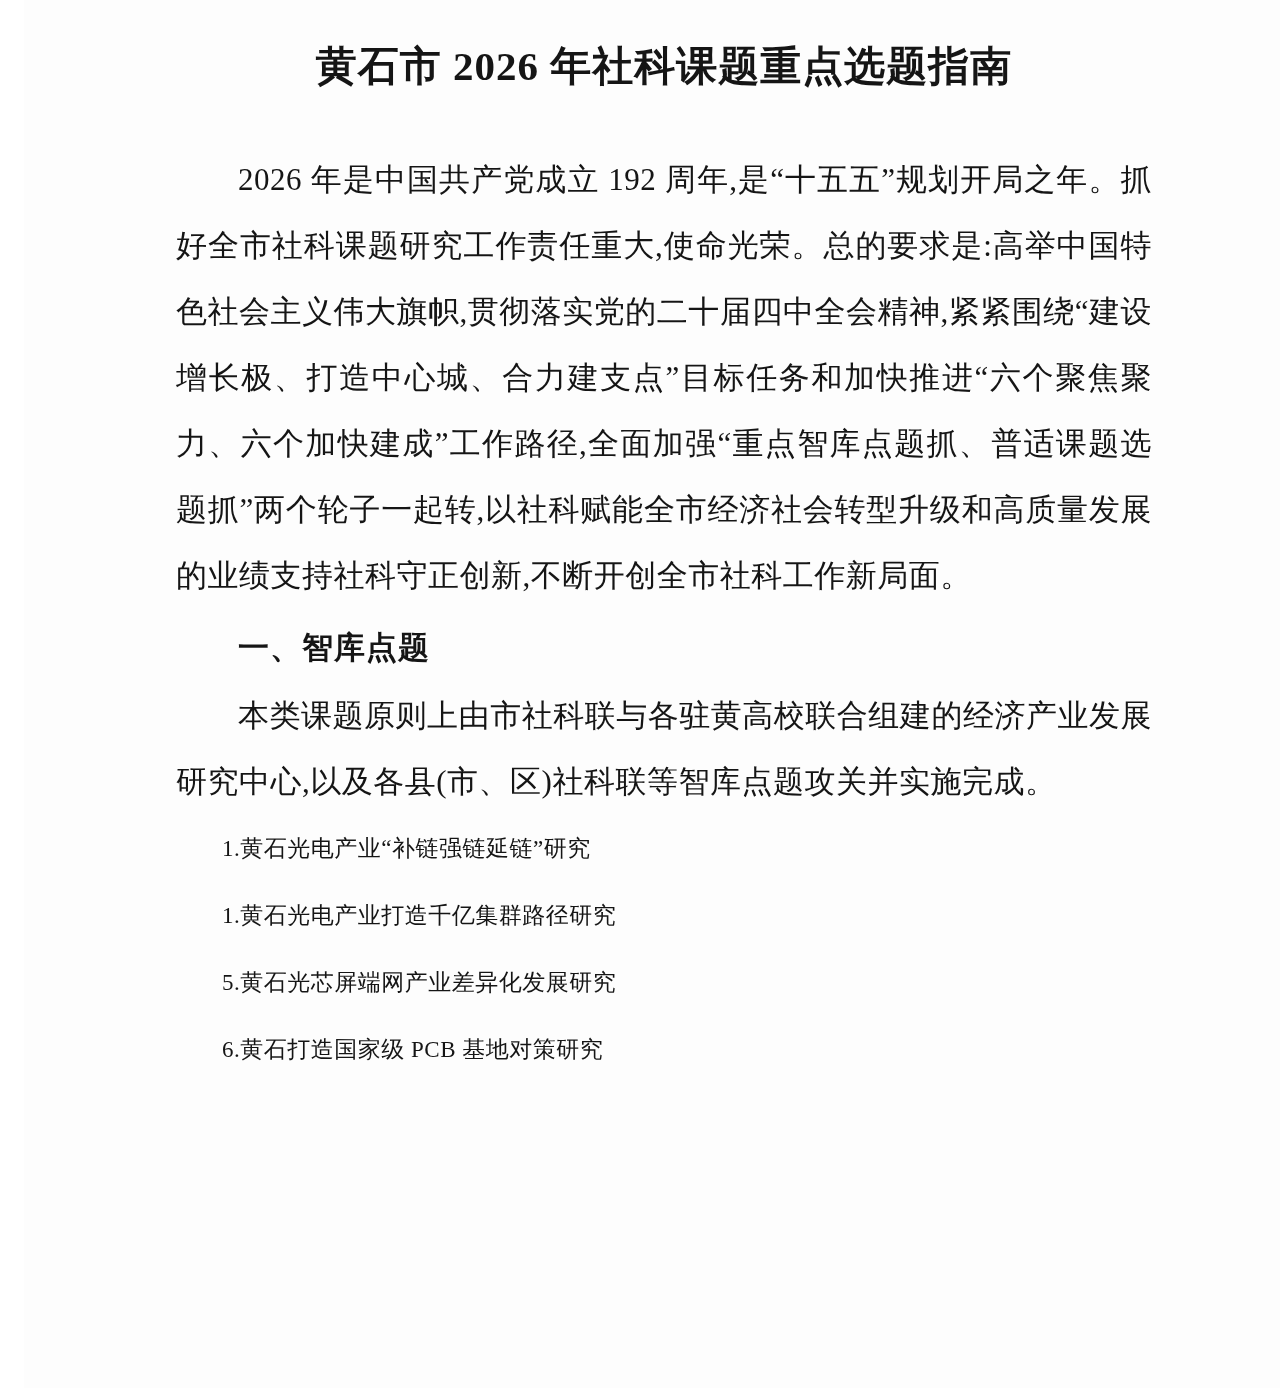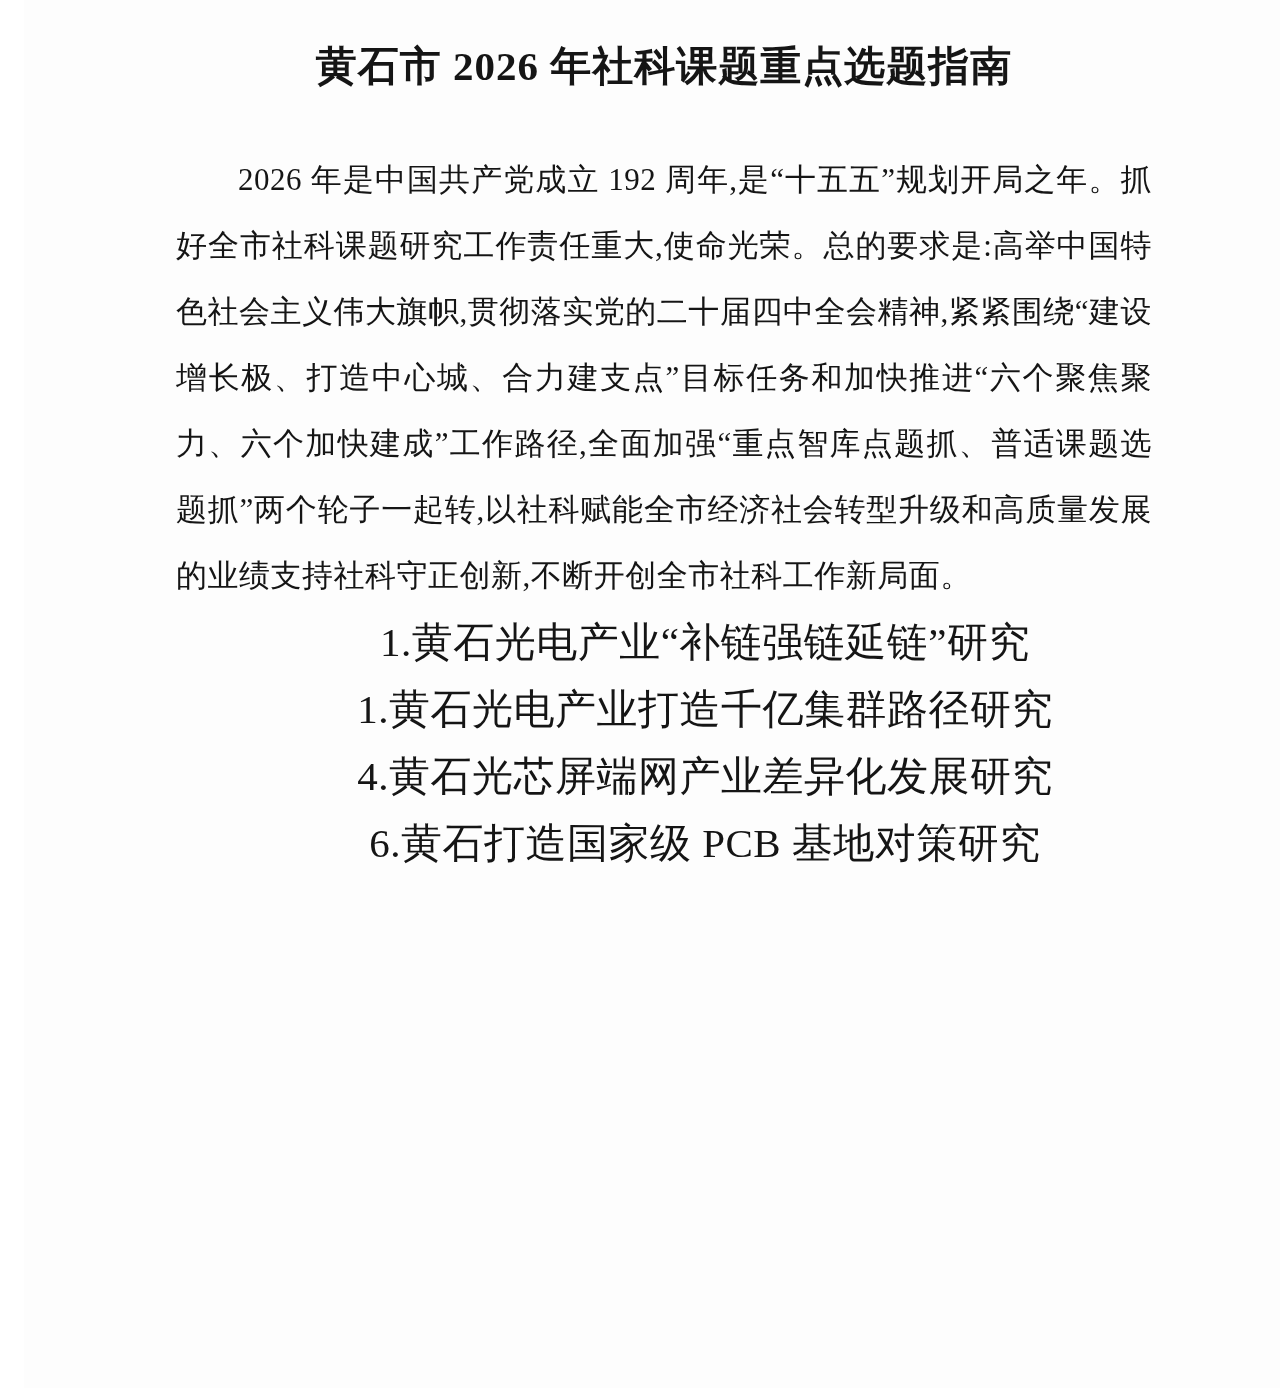--- a/index.html
+++ b/index.html
@@ -40,37 +40,38 @@
   .sec-heading {
     font-size: 31px;
     line-height: 70px;
     font-weight: bold;
     text-indent: 2em;
     margin: 4px 0 0 0;
     letter-spacing: 1px;
     font-family: "Liberation Sans", "DejaVu Sans", sans-serif;
   }
   .list-item {
-    font-size: 41px;
+    font-size: 23px;
     line-height: 67px;
     text-indent: 2em;
     margin: 0;
     letter-spacing: 0.5px;
-    text-align: center;
   }
 </style>
 </head>
 <body>
 
 <div class="page">
   <h1 class="doc-title">黄石市 2026 年社科课题重点选题指南</h1>
 
   <p class="para intro-para">2026 年是中国共产党成立 192 周年,是“十五五”规划开局之年。抓好全市社科课题研究工作责任重大,使命光荣。总的要求是:高举中国特色社会主义伟大旗帜,贯彻落实党的二十届四中全会精神,紧紧围绕“建设增长极、打造中心城、合力建支点”目标任务和加快推进“六个聚焦聚力、六个加快建成”工作路径,全面加强“重点智库点题抓、普适课题选题抓”两个轮子一起转,以社科赋能全市经济社会转型升级和高质量发展的业绩支持社科守正创新,不断开创全市社科工作新局面。</p>
 
+  <h2 class="sec-heading">一、智库点题</h2>
 
+  <p class="para">本类课题原则上由市社科联与各驻黄高校联合组建的经济产业发展研究中心,以及各县(市、区)社科联等智库点题攻关并实施完成。</p>
 
   <div>
     <p class="list-item">1.黄石光电产业“补链强链延链”研究</p>
     <p class="list-item">1.黄石光电产业打造千亿集群路径研究</p>
-    <p class="list-item">4.黄石光芯屏端网产业差异化发展研究</p>
+    <p class="list-item">5.黄石光芯屏端网产业差异化发展研究</p>
     <p class="list-item">6.黄石打造国家级 PCB 基地对策研究</p>
   </div>
 </div>
 
 </body></html>

